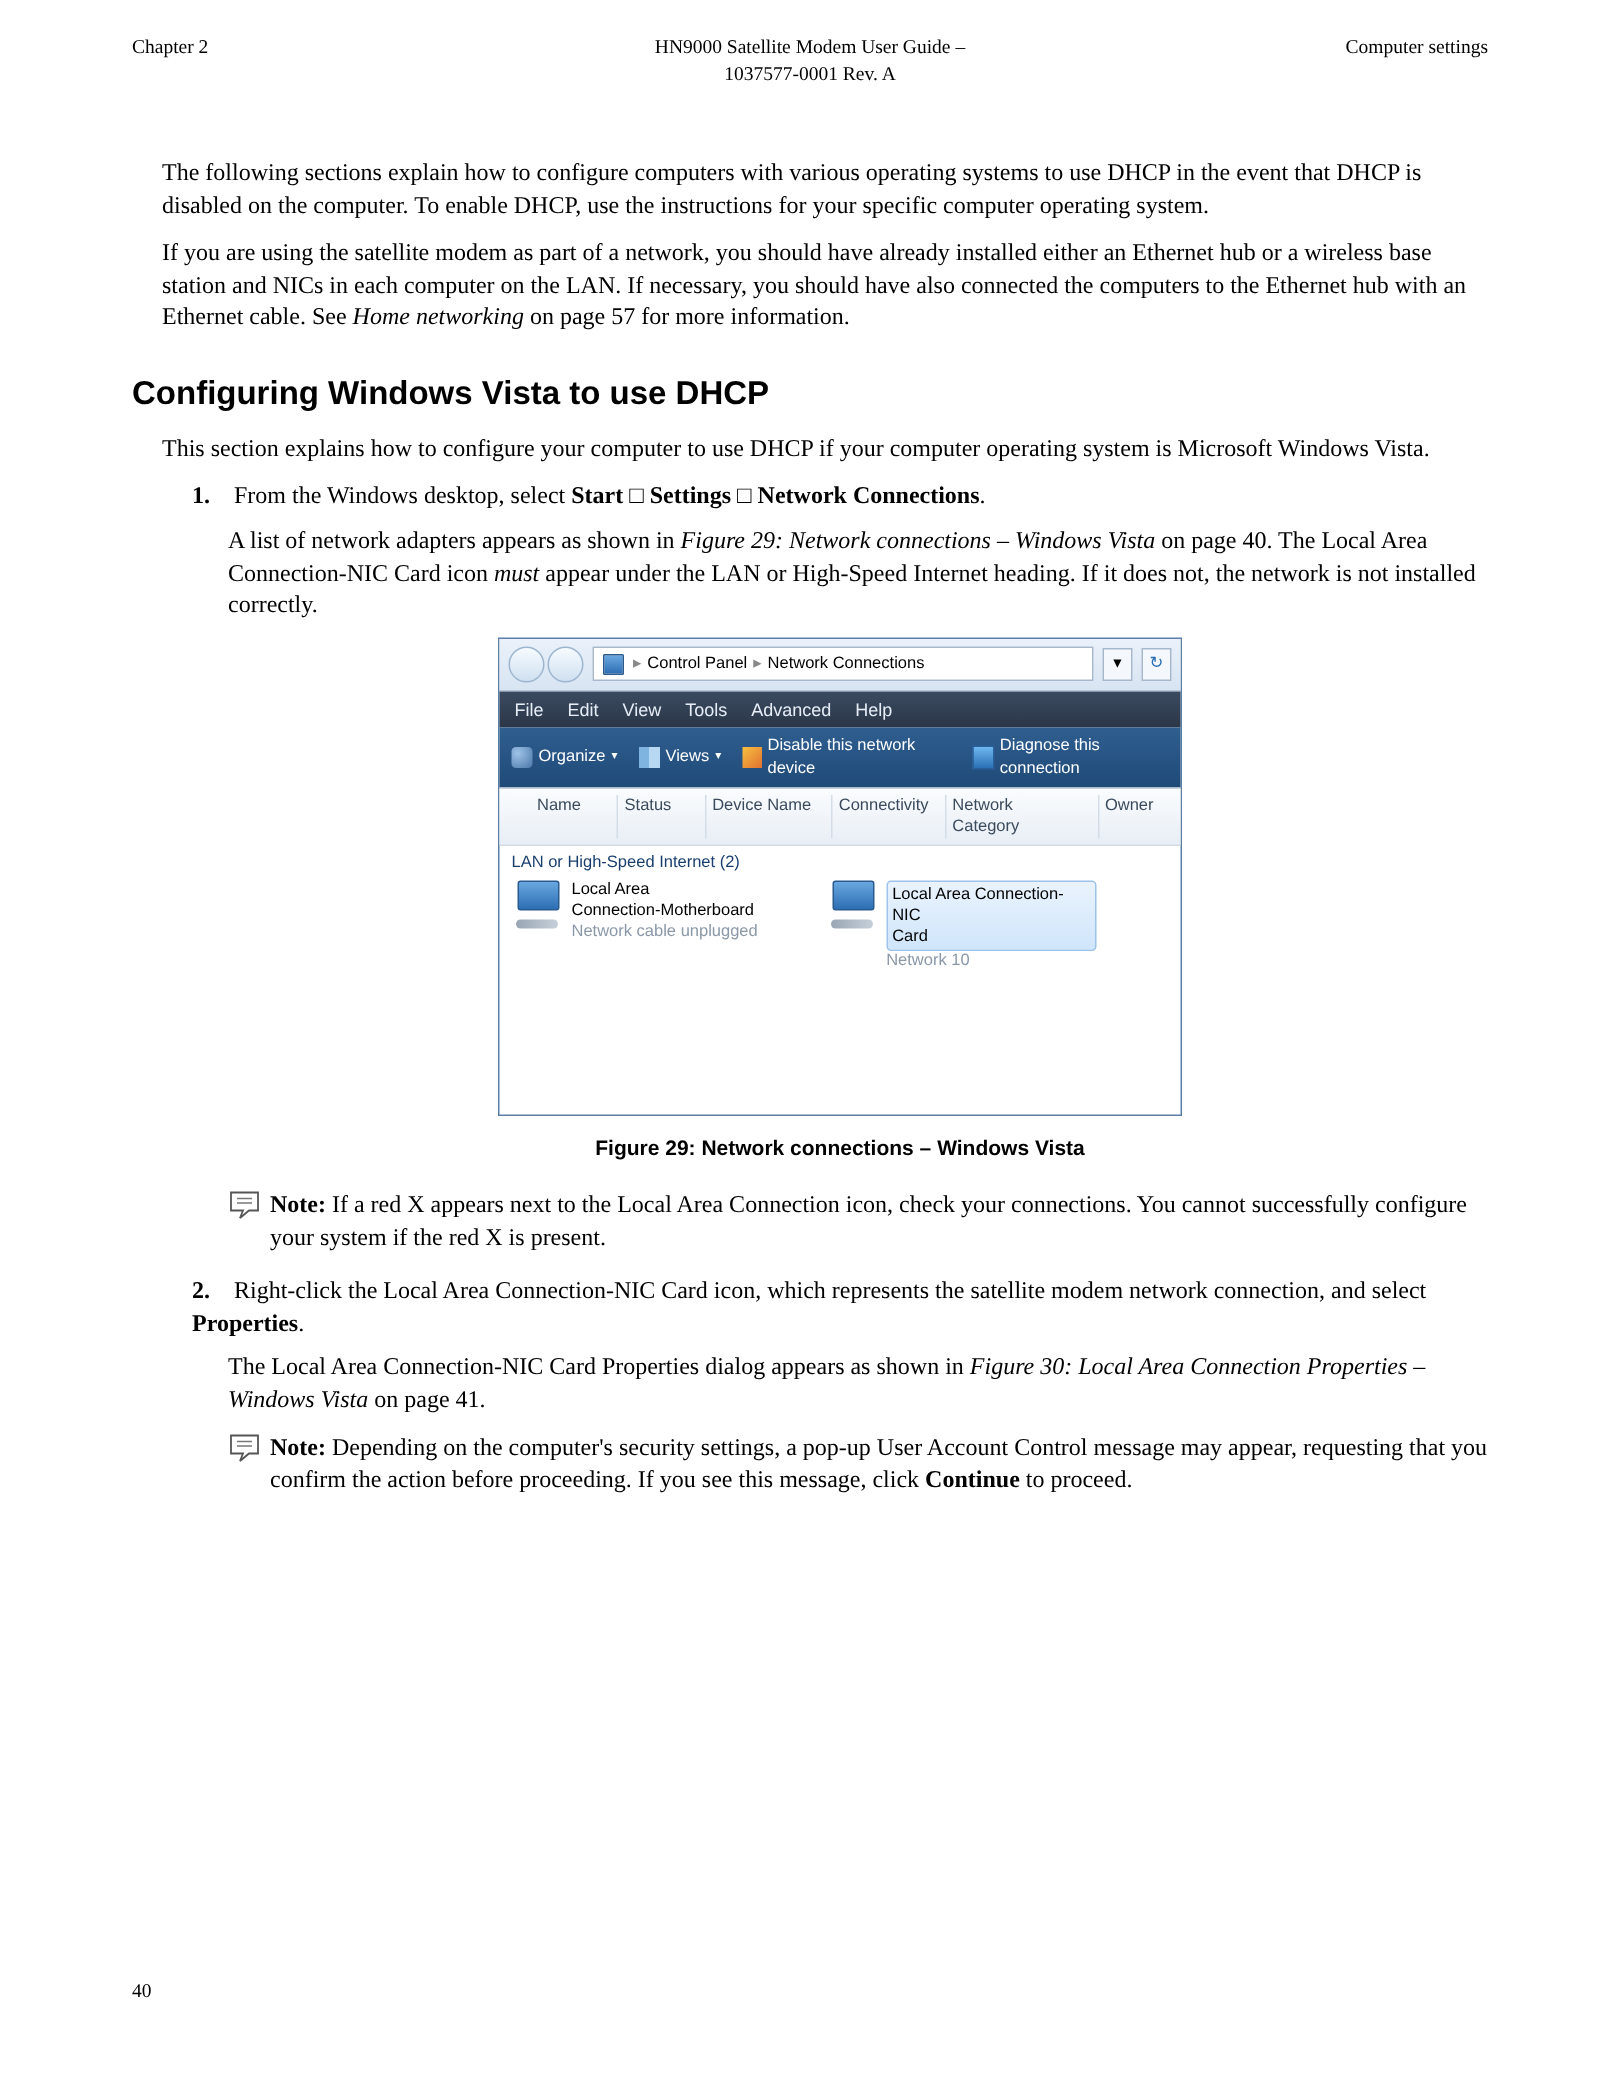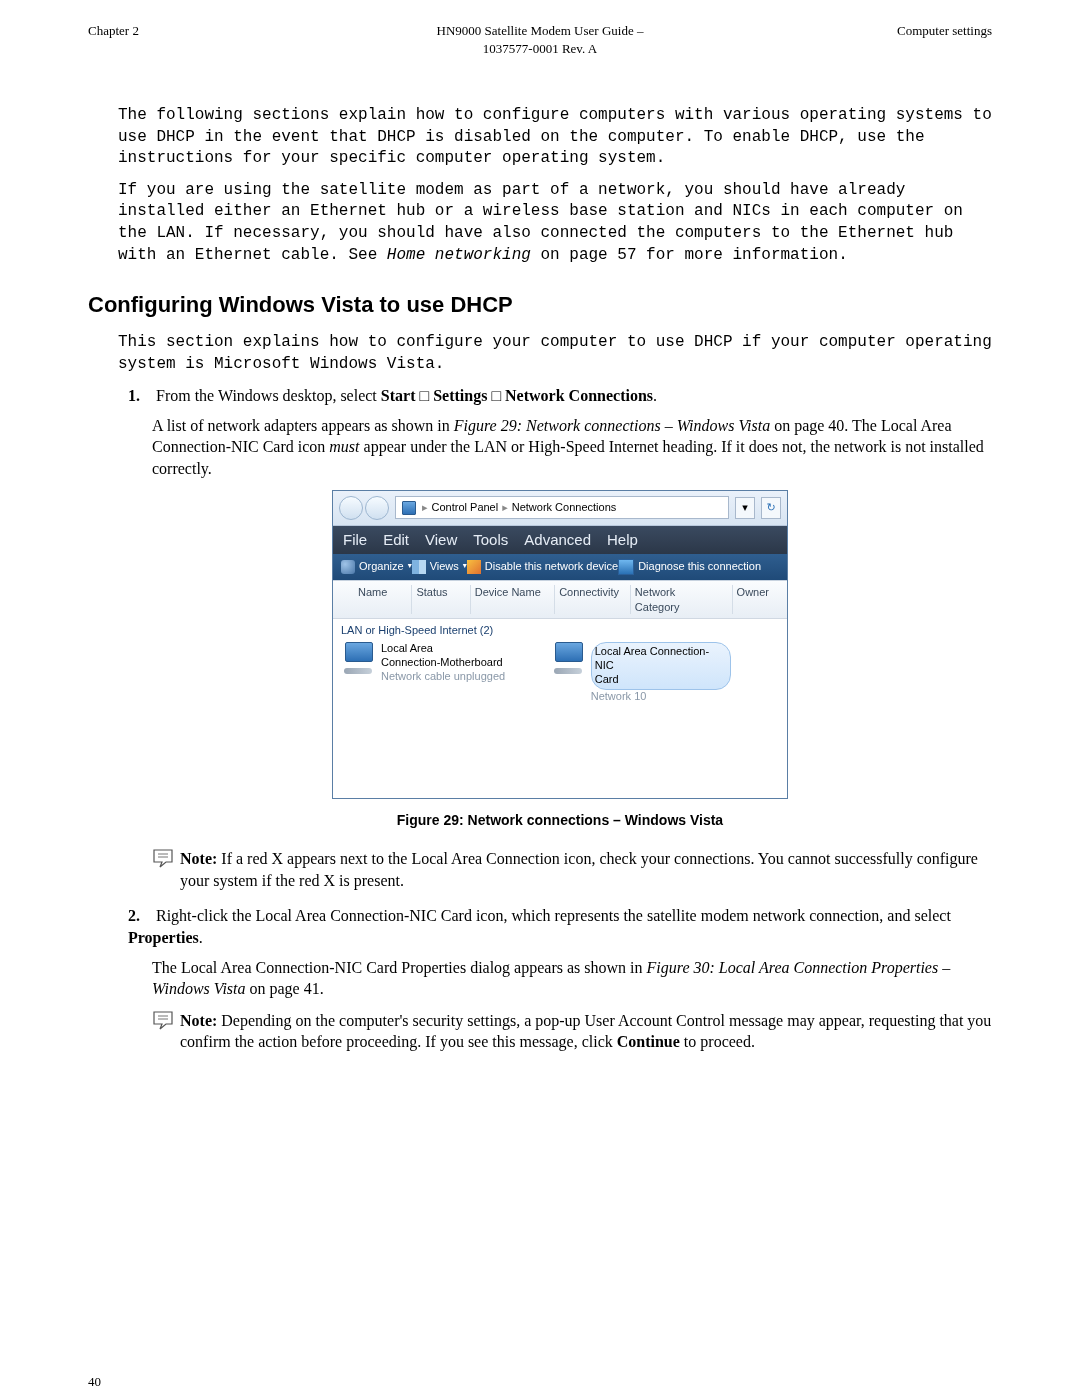--- a/index.html
+++ b/index.html
@@ -13,21 +13,21 @@
   }
   .header-row {
     display: flex;
     justify-content: space-between;
     font-size: 13px;
     margin-bottom: 48px;
   }
   .header-center { text-align: center; flex: 1; }
   .header-left, .header-right { width: 190px; }
   .header-right { text-align: right; }
-  .indent-block { margin-left: 30px; font-family: Liberation Mono, monospace; }
+  .indent-block { margin-left: 20px; }
   p { margin: 0 0 10px 0; }
   .section-heading {
     font-family: Arial, Helvetica, sans-serif;
     font-weight: bold;
     font-size: 22px;
     margin: 24px 0 12px 0;
   }
   ol.steps { list-style: none; padding: 0; margin: 0 0 0 40px; }
   ol.steps > li { margin-bottom: 14px; }
   ol.steps > li > .marker { font-weight: bold; display:inline-block; width:24px;}
@@ -82,27 +82,27 @@
   .crumb-sep { color: #888; }
   .addr-dd, .addr-ref {
     width: 18px; height: 20px; border:1px solid #a8b8cc; background:#f4f8fc;
     display:flex; align-items:center; justify-content:center;
   }
   .vista-menu {
     background: linear-gradient(#3a4a60, #2b3748);
     color: #e6edf6;
     padding: 4px 10px;
     display: flex; gap: 16px;
-    font-size: 15px;
+    font-size: 12px;
   }
   .vista-toolbar {
     background: linear-gradient(#2f5e8f, #1f4a78);
     color: #fff;
     padding: 5px 8px;
-    display: flex; align-items:center;
+    display: flex; gap: 14px; align-items:center;
     font-size: 11px;
   }
   .tb-item { display:flex; align-items:center; gap:4px; }
   .tb-icon { width:14px; height:14px; display:inline-block; }
   .icon-org { background: radial-gradient(circle at 30% 30%, #9fc3e8, #4a77a8); border-radius:3px;}
   .icon-views { background: linear-gradient(90deg,#7fb3e0 50%,#b7d8f2 50%); }
   .icon-disable { background: linear-gradient(135deg,#f8c040,#e07030); }
   .icon-diag { background: linear-gradient(#6fb7ef,#2a71b5); border:1px solid #2a5f99; }
   .vista-cols {
     background: linear-gradient(#fafcfe,#e8eef5);
@@ -126,21 +126,21 @@
     border:1px solid #2a5b8f; border-radius:2px; position:absolute; top:0; left:4px;
   }
   .cable { width:28px; height:6px; background:linear-gradient(90deg,#9aa6b4,#c6d0da);
     border-radius:3px; position:absolute; bottom:2px; left:3px;}
   .conn-text { font-size:11px; line-height:1.25; }
   .conn-text .line1 { color:#000; }
   .conn-text .line2 { color:#000; }
   .conn-text .muted { color:#8a98a8; }
   .selected {
     background: linear-gradient(#eaf3fd,#cfe5fb);
-    border:1px solid #9dc3ea; border-radius:15px; padding:2px 3px;
+    border:1px solid #9dc3ea; border-radius:3px; padding:2px 3px;
   }
   .tri { font-size:8px; color:#fff; }
   .small-net-icon { width:12px;height:12px; background:linear-gradient(#6aa7e0,#2d6fb4); border:1px solid #2a5b8f; display:inline-block; border-radius:1px; margin-right:2px;}
 </style>
 </head>
 <body>
 
 <div class="header-row">
   <div class="header-left">Chapter 2</div>
   <div class="header-center">

